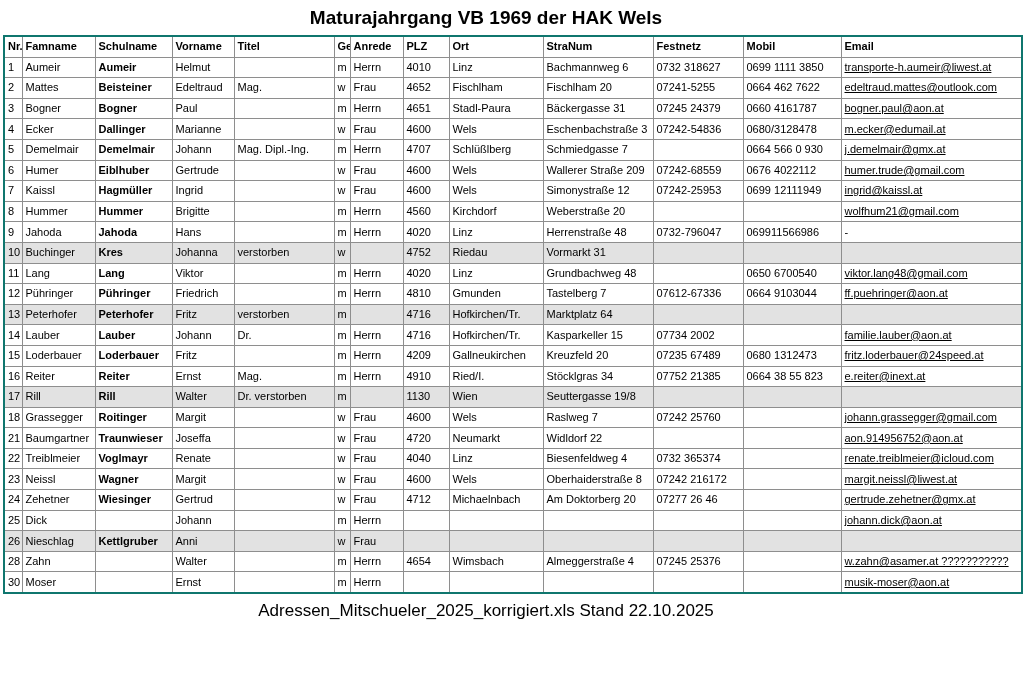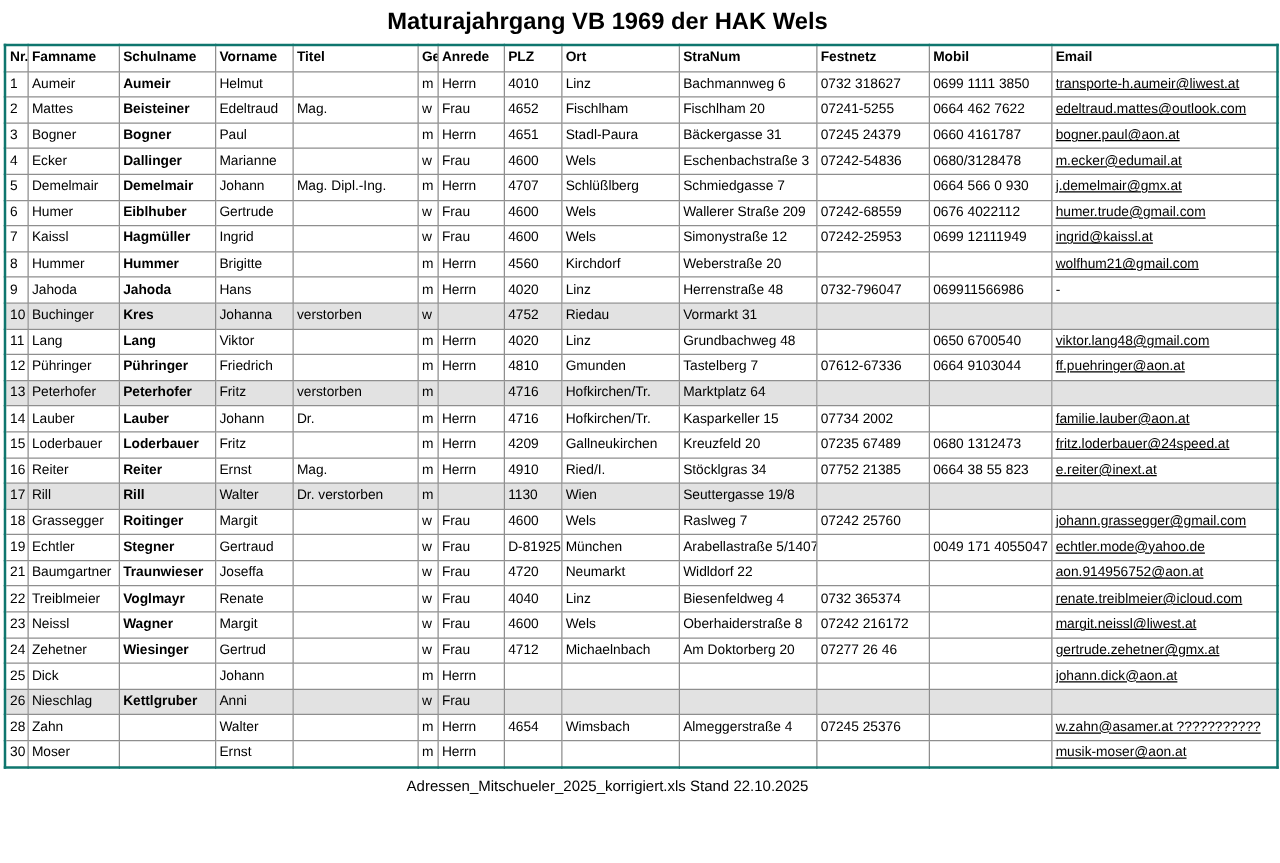--- a/index.html
+++ b/index.html
@@ -40,21 +40,21 @@
   table.roster td { font-weight: normal; }
   table.roster td.col-schulname { font-weight: bold; }
   tr.deceased td { background: #e2e2e2; }
   a.email-link, span.email-link {
     color: #000;
     text-decoration: underline;
     cursor: pointer;
   }
   .doc-footer {
     text-align: center;
-    font-size: 12px;
+    font-size: 17px;
     margin-top: 7px;
   }
   
   col.c-nr        { width: 18px; }
   col.c-famname   { width: 73px; }
   col.c-schulname { width: 77px; }
   col.c-vorname   { width: 62px; }
   col.c-titel     { width: 100px; }
   col.c-ge        { width: 16px; }
   col.c-anrede    { width: 53px; }
@@ -370,35 +370,20 @@
           <td class="col-ge">w</td>
           <td class="col-anrede">Frau</td>
           <td class="col-plz">4600</td>
           <td class="col-ort">Wels</td>
           <td class="col-stranum">Raslweg 7</td>
           <td class="col-festnetz">07242 25760</td>
           <td class="col-mobil"></td>
           <td class="col-email"><span class="email-link">johann.grassegger@gmail.com</span></td>
         </tr>
         <tr>
-          <td class="col-nr">19</td>
-          <td class="col-famname">Echtler</td>
-          <td class="col-schulname">Stegner</td>
-          <td class="col-vorname">Gertraud</td>
-          <td class="col-titel"></td>
-          <td class="col-ge">w</td>
-          <td class="col-anrede">Frau</td>
-          <td class="col-plz">D-81925</td>
-          <td class="col-ort">München</td>
-          <td class="col-stranum">Arabellastraße 5/1407</td>
-          <td class="col-festnetz"></td>
-          <td class="col-mobil">0049 171 4055047</td>
-          <td class="col-email"><span class="email-link">echtler.mode@yahoo.de</span></td>
-        </tr>
-        <tr>
           <td class="col-nr">21</td>
           <td class="col-famname">Baumgartner</td>
           <td class="col-schulname">Traunwieser</td>
           <td class="col-vorname">Joseffa</td>
           <td class="col-titel"></td>
           <td class="col-ge">w</td>
           <td class="col-anrede">Frau</td>
           <td class="col-plz">4720</td>
           <td class="col-ort">Neumarkt</td>
           <td class="col-stranum">Widldorf 22</td>

